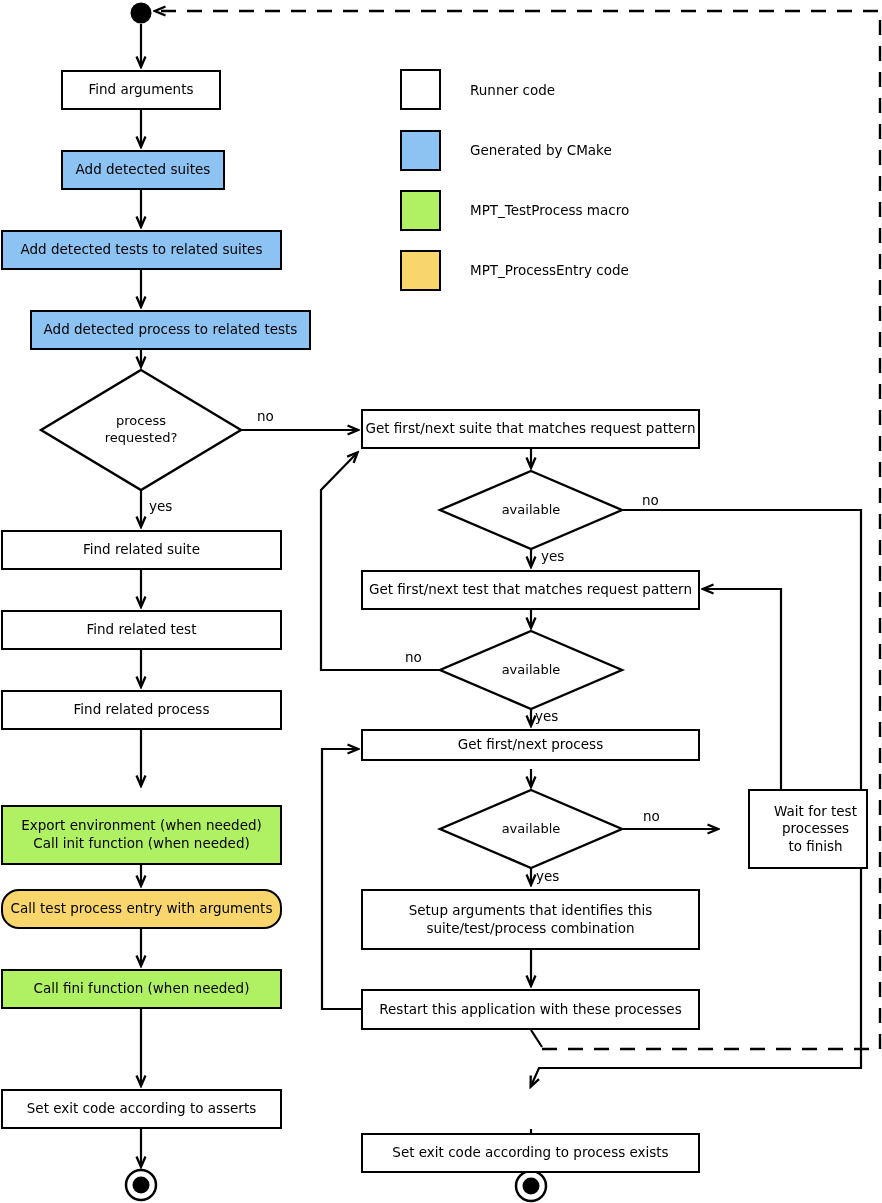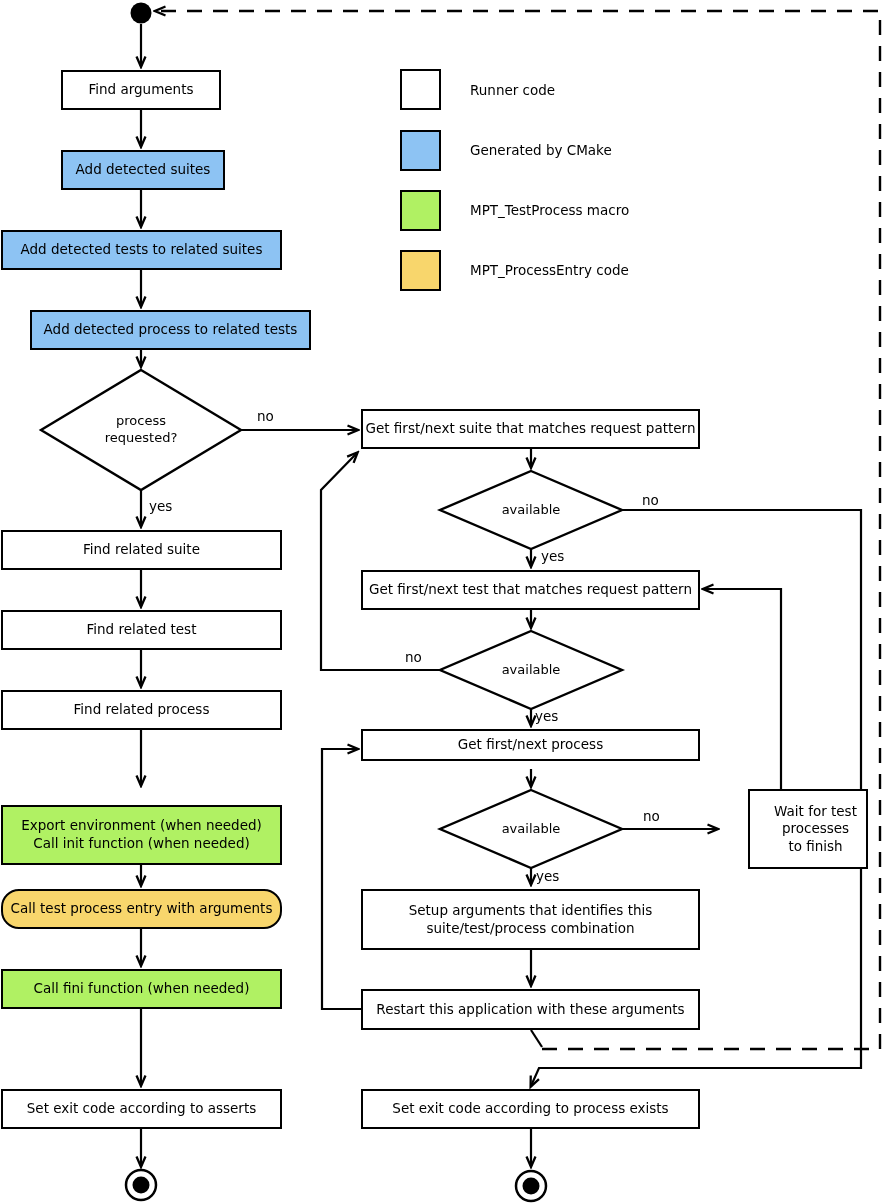--- a/index.html
+++ b/index.html
@@ -105,22 +105,22 @@
   <div class="node" style="left:1px; top:1089px; width:281px; height:40px;">Set exit code according to asserts</div>
 
   <div class="node" style="left:361px; top:570px; width:339px; height:40px;">Get first/next test that matches request pattern</div>
   <div class="node" style="left:361px; top:409px; width:339px; height:40px;">Get first/next suite that matches request pattern</div>
   <div class="node" style="left:361px; top:729px; width:339px; height:32px;">Get first/next process</div>
   <div class="node" style="left:748px; top:789px; width:120px; height:80px;padding-left:15px;">Wait for test
 processes
 to finish</div>
   <div class="node" style="left:361px; top:889px; width:339px; height:61px;">Setup arguments that identifies this
 suite/test/process combination</div>
-  <div class="node" style="left:361px; top:989px; width:339px; height:41px;">Restart this application with these arguments</div>
-  <div class="node" style="left:361px; top:1089px; width:339px; height:40px;">Set exit code according to process exists</div>
+  <div class="node" style="left:361px; top:989px; width:339px; height:41px;">Restart this application with these processes</div>
+  <div class="node" style="left:361px; top:1133px; width:339px; height:40px;">Set exit code according to process exists</div>
 
   <div class="dlabel" style="left:141px; top:430px;">process
 requested?</div>
   <div class="dlabel" style="left:531px; top:510px;">available</div>
   <div class="dlabel" style="left:531px; top:670px;">available</div>
   <div class="dlabel" style="left:531px; top:829px;">available</div>
 
   <span class="elabel" style="left:257px; top:410px;">no</span>
   <span class="elabel" style="left:149px; top:500px;">yes</span>
   <span class="elabel" style="left:642px; top:494px;">no</span>

